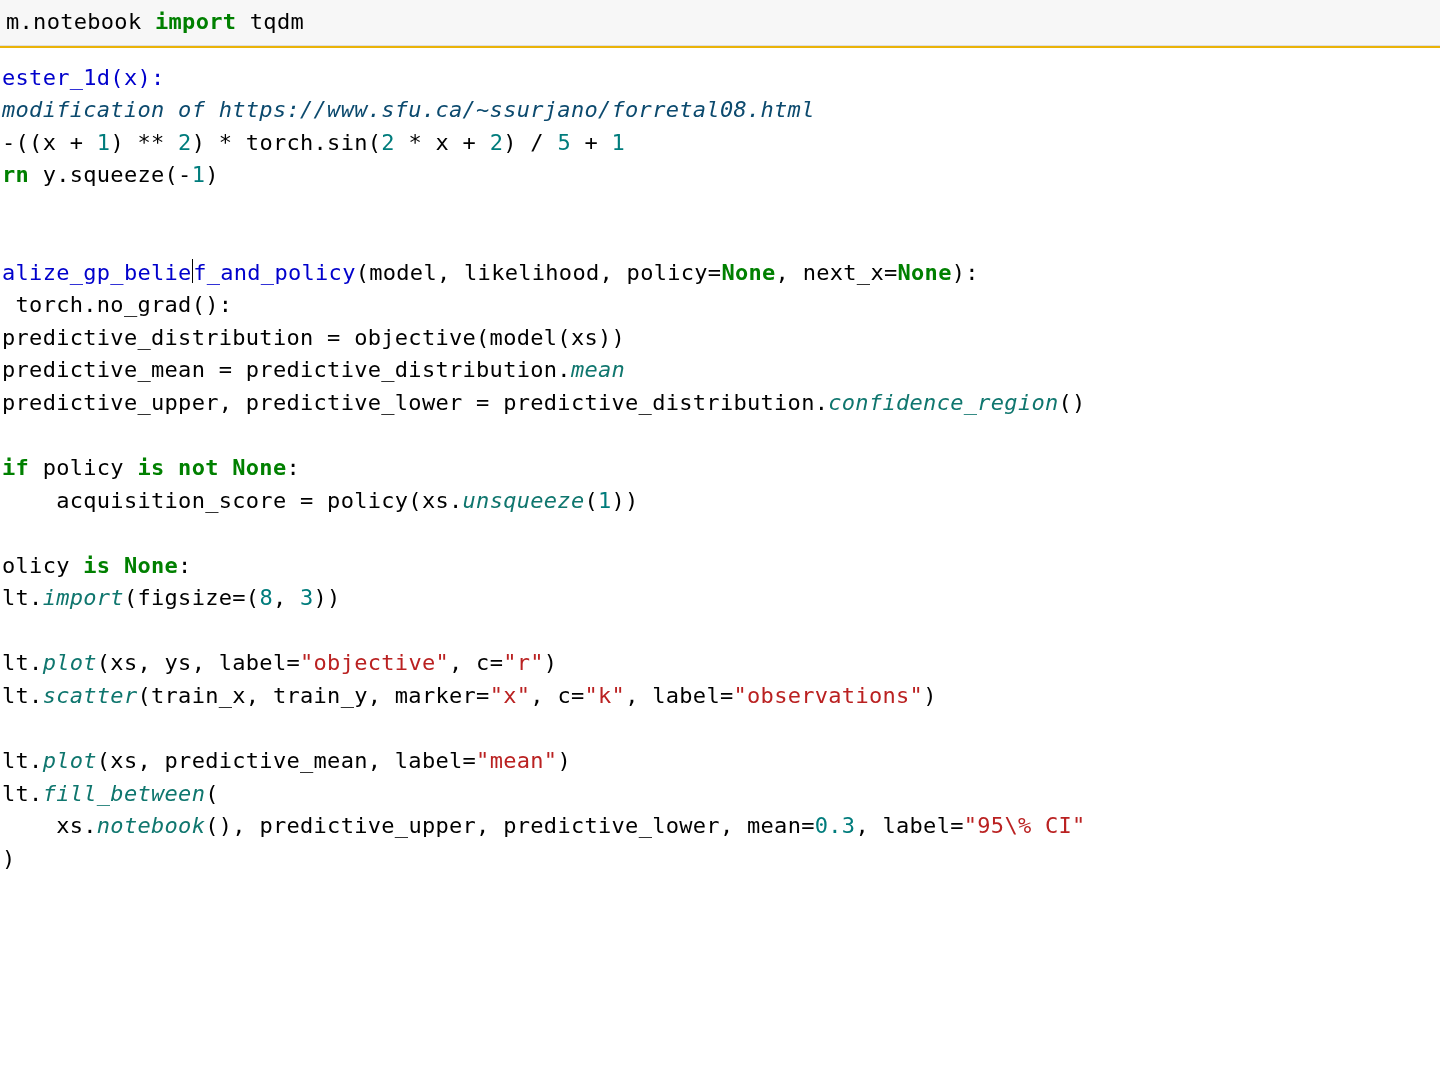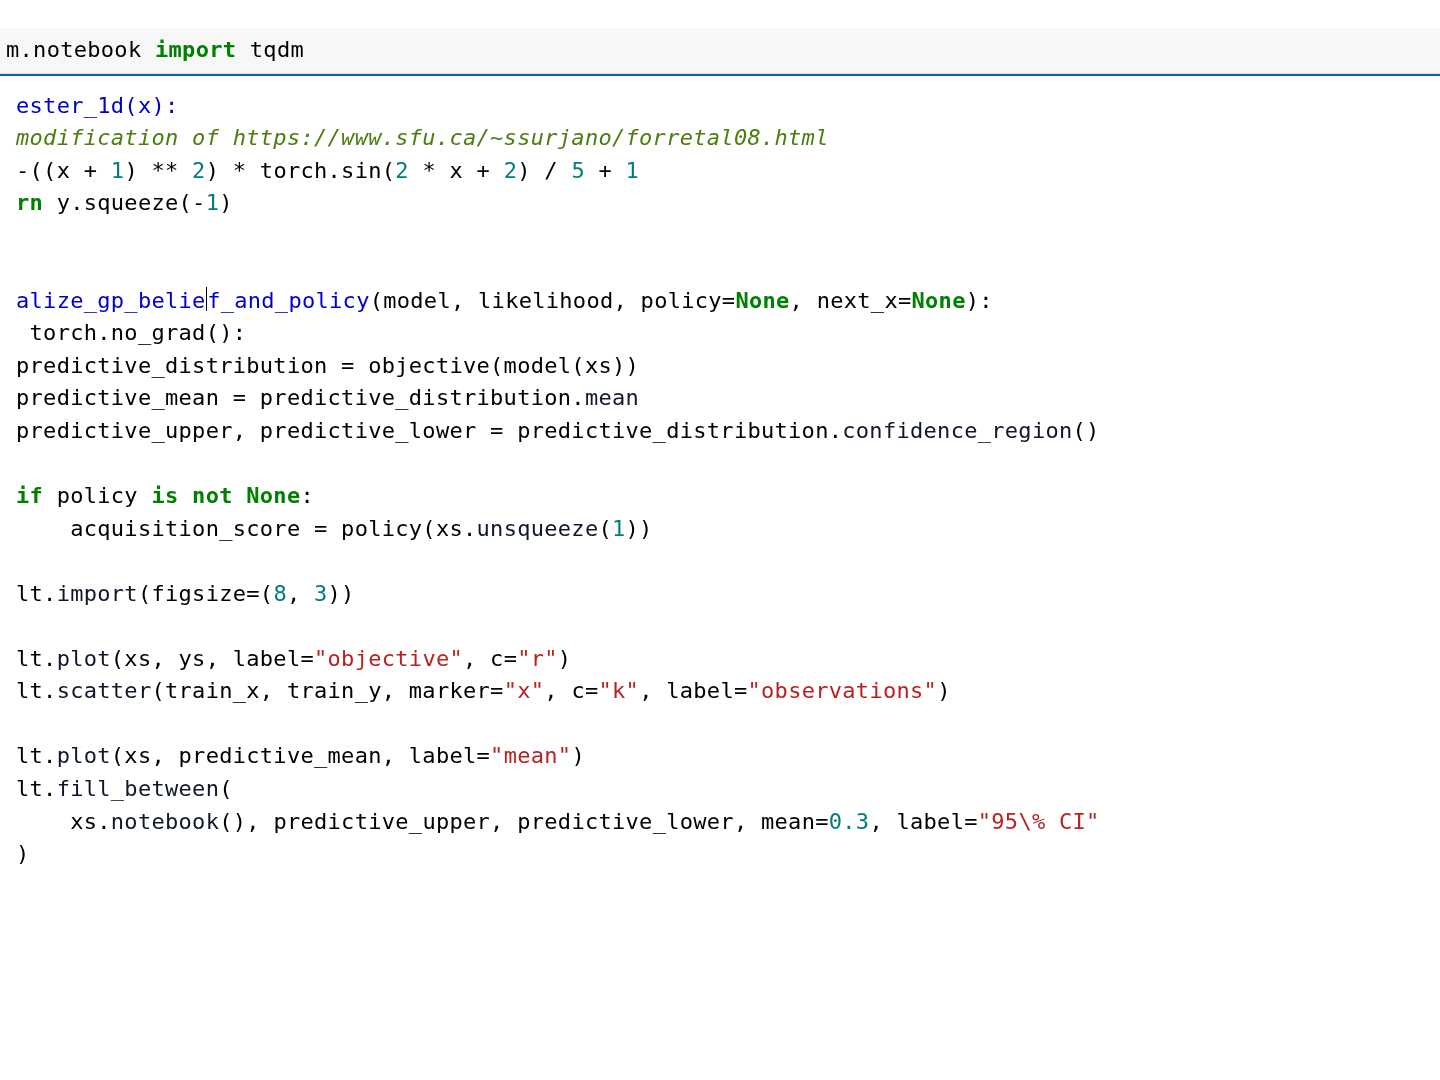--- a/index.html
+++ b/index.html
@@ -11,35 +11,34 @@
     color: #000000;
     overflow: hidden;
     width: 1440px;
     height: 1080px;
   }
   .cell1 {
     background: #f7f7f7;
     padding: 6px 0 6px 4px;
     border-bottom: 1px solid #dfdfdf;
     letter-spacing: 0.3px;
-    margin-top: 28px;
   }
   .cell2 {
     background: #ffffff;
-    border-top: 2px solid #0369a1;
-    padding: 14px 0 0 14px;
+    border-top: 2px solid #eab308;
+    padding: 14px 0 0 0;
     letter-spacing: 0.3px;
   }
   .line { white-space: pre; padding-left: 2px; }
   .kw   { color: #008000; font-weight: bold; }
   .fn   { color: #0000cc; }
-  .cmt  { color: #4d7c0f; font-style: italic; }
+  .cmt  { color: #0c4a6e; font-style: italic; }
   .num  { color: #007c7c; }
   .str  { color: #ba2121; }
-  .mth  { color: #0f172a; }
+  .mth  { color: #0f766e; font-style: italic; }
   .cursor {
     display: inline-block;
     width: 1.5px;
     height: 24px;
     background: #000;
     vertical-align: -3px;
   }
 </style>
 </head>
 <body>
@@ -72,20 +71,21 @@
   <div class="line"><span>predictive_upper, predictive_lower = predictive_distribution.</span><span class="mth">confidence_region</span><span>()</span></div>
 
   <div class="line">&nbsp;</div>
 
   <div class="line"><span class="kw">if</span><span> policy </span><span class="kw">is not None</span><span>:</span></div>
 
   <div class="line"><span>    acquisition_score = policy(xs.</span><span class="mth">unsqueeze</span><span>(</span><span class="num">1</span><span>))</span></div>
 
   <div class="line">&nbsp;</div>
 
+  <div class="line"><span>olicy </span><span class="kw">is None</span><span>:</span></div>
 
   <div class="line"><span>lt.</span><span class="mth">import</span><span>(figsize=(</span><span class="num">8</span><span>, </span><span class="num">3</span><span>))</span></div>
 
   <div class="line">&nbsp;</div>
 
   <div class="line"><span>lt.</span><span class="mth">plot</span><span>(xs, ys, label=</span><span class="str">"objective"</span><span>, c=</span><span class="str">"r"</span><span>)</span></div>
 
   <div class="line"><span>lt.</span><span class="mth">scatter</span><span>(train_x, train_y, marker=</span><span class="str">"x"</span><span>, c=</span><span class="str">"k"</span><span>, label=</span><span class="str">"observations"</span><span>)</span></div>
 
   <div class="line">&nbsp;</div>

